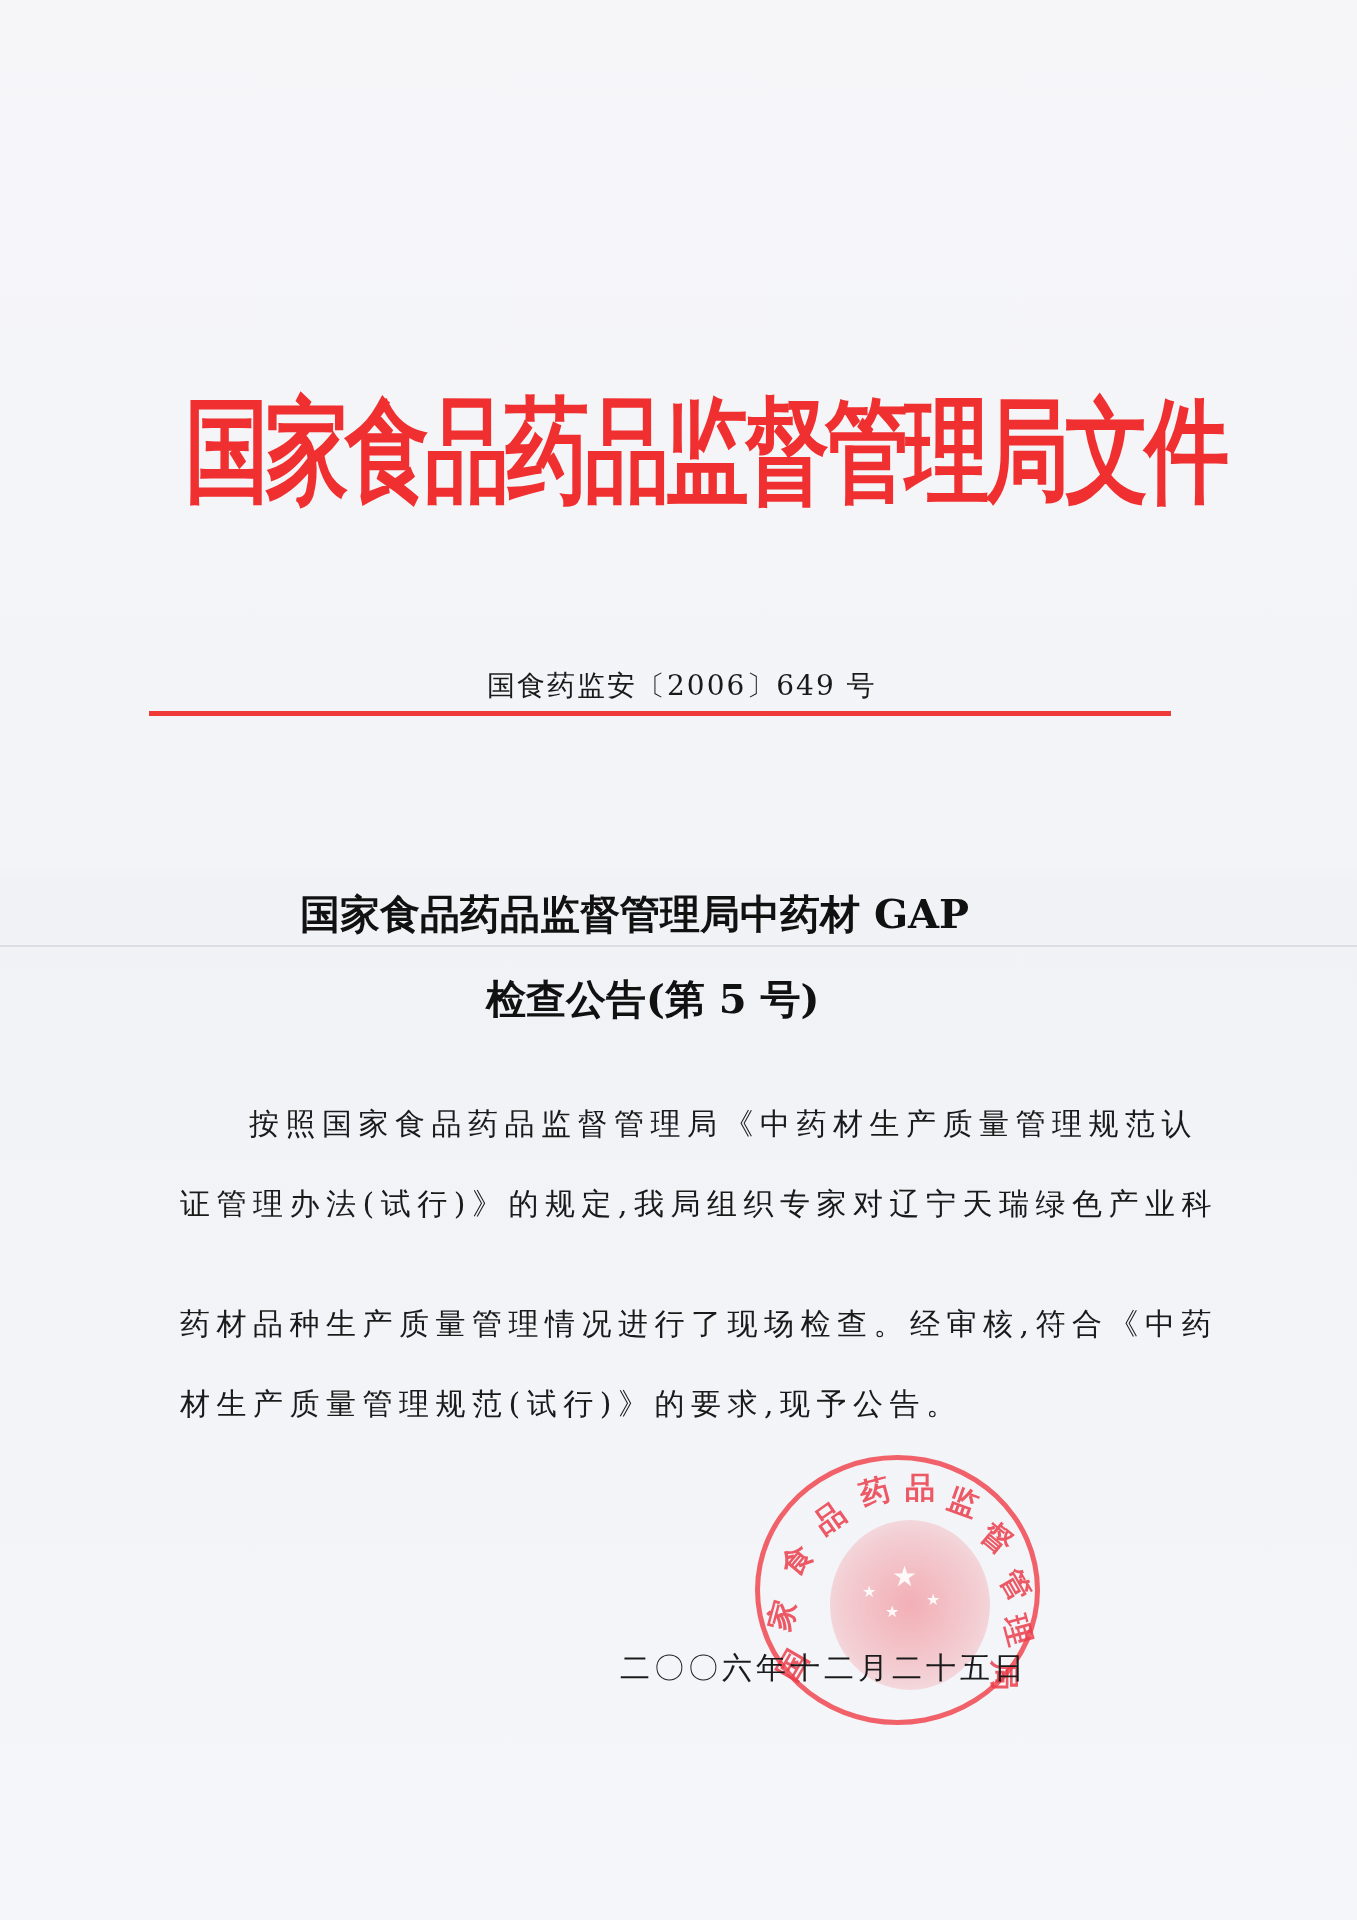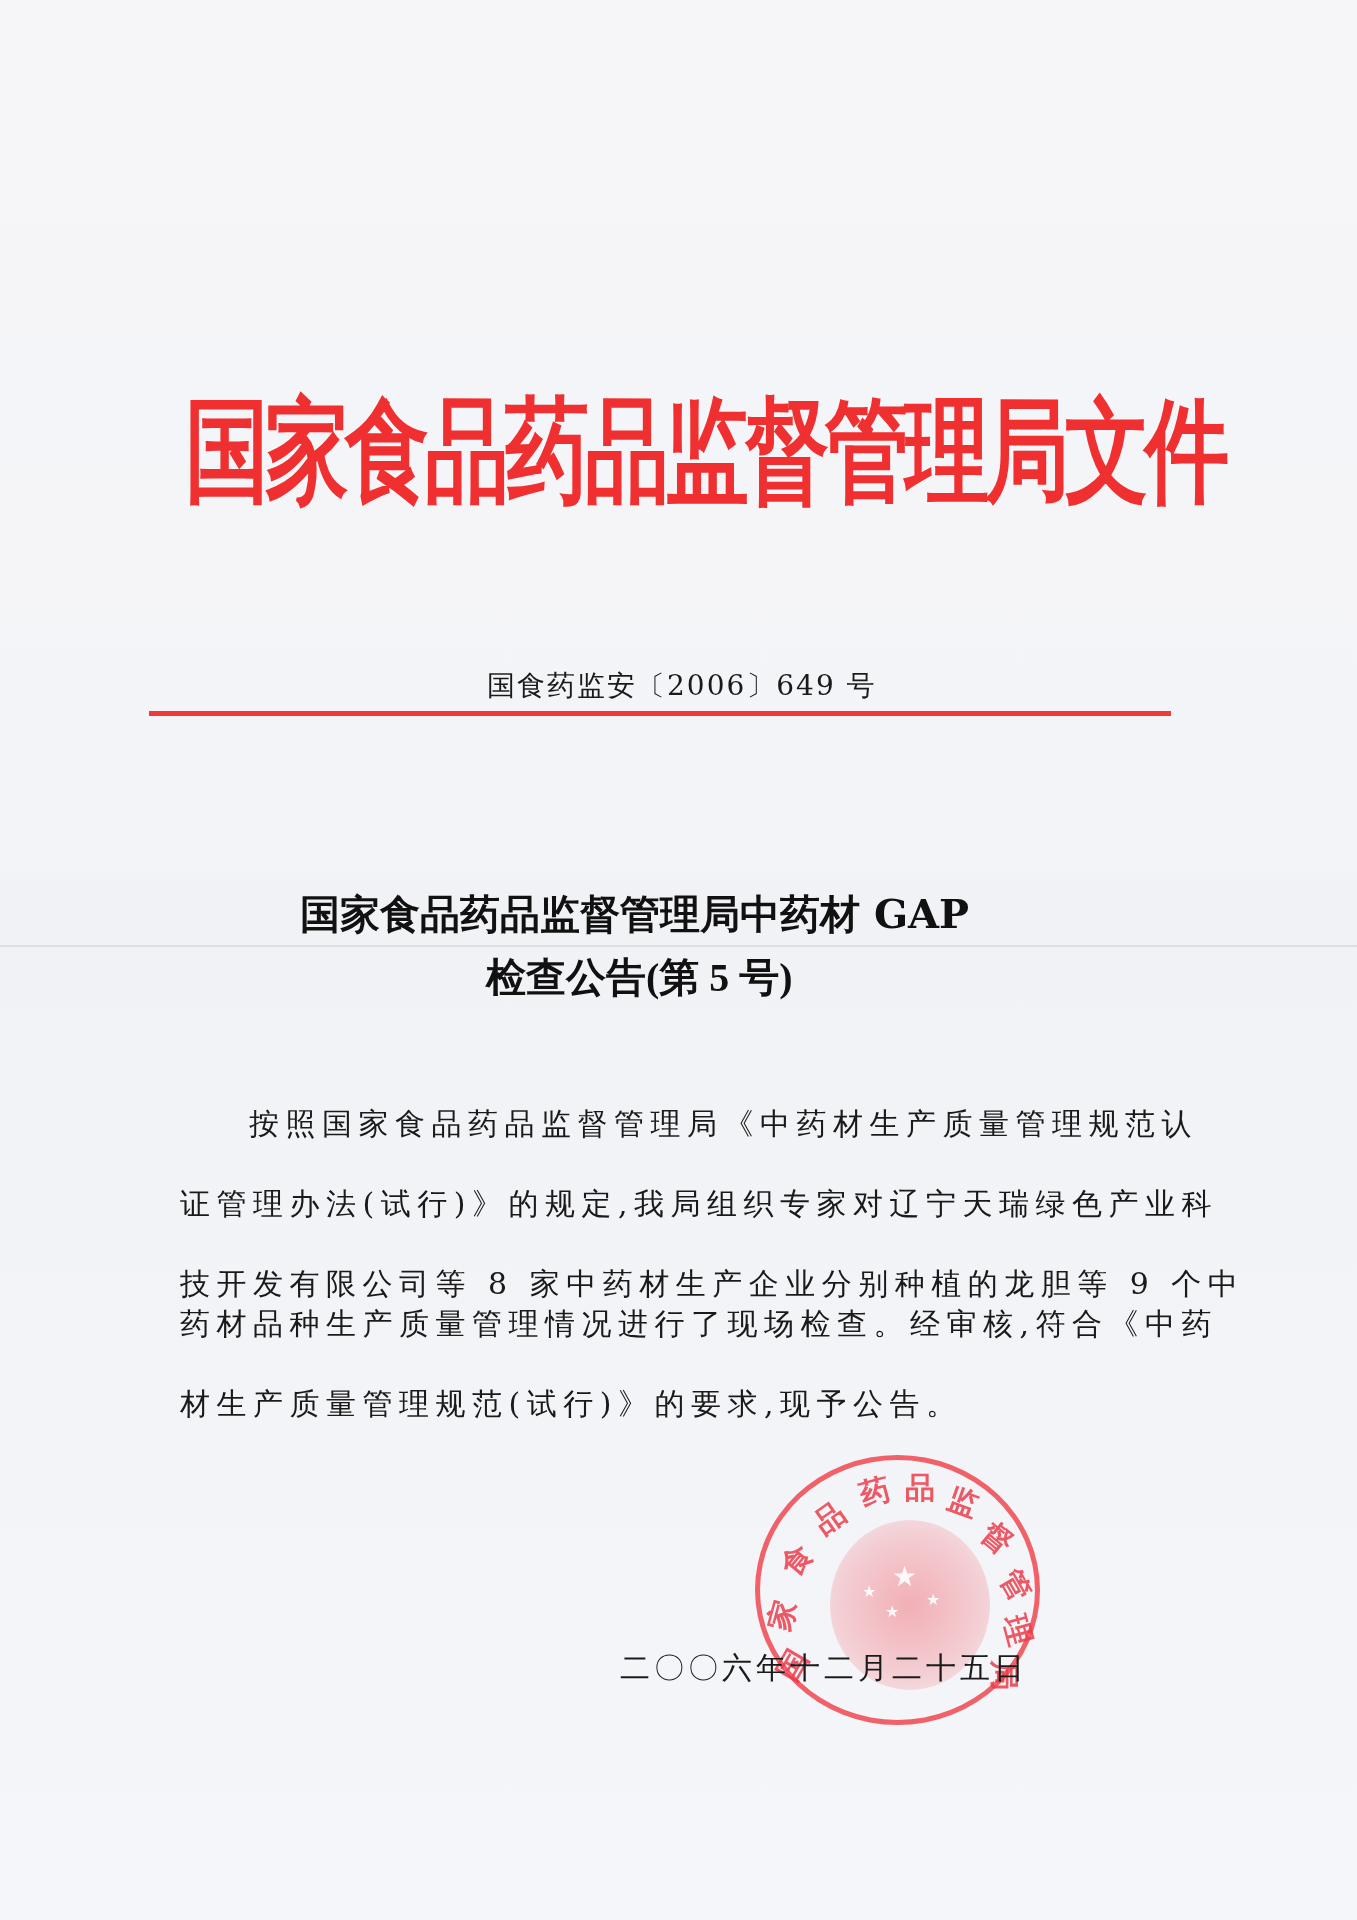--- a/index.html
+++ b/index.html
@@ -57,21 +57,21 @@
   }
   .title1, .title2 {
     position: absolute;
     color: #111;
     font-weight: bold;
     font-size: 40px;
     white-space: nowrap;
     letter-spacing: 0px;
   }
   .title1 { left: 300px; top: 872px; margin-top: 15px; }
-  .title2 { left: 486px; top: 950px; font-family: Liberation Serif, serif; }
+  .title2 { left: 486px; top: 972px; }
   .body-line {
     position: absolute;
     left: 180px;
     font-size: 30px;
     color: #1a1a1a;
     white-space: nowrap;
     letter-spacing: 6.5px;
   }
   .l1 { left: 249px; top: 1104px; }
   .l2 { top: 1184px; }
@@ -123,21 +123,20 @@
 
   <div class="docnum">国食药监安〔2006〕649 号</div>
 
   <div class="redline"></div>
 
   <div class="title1">国家食品药品监督管理局中药材 GAP</div>
   <div class="title2">检查公告(第 5 号)</div>
 
   <div class="body-line l2">证管理办法(试行)》的规定,我局组织专家对辽宁天瑞绿色产业科</div>
   <div class="body-line l1">按照国家食品药品监督管理局《中药材生产质量管理规范认</div>
-  <div class="body-line l3">技开发有限公司等 8 家中药材生产企业分别种植的龙胆等 9 个中</div>
   <div class="body-line" style="top:1384px">材生产质量管理规范(试行)》的要求,现予公告。</div>
   <div class="body-line" style="top:1304px">药材品种生产质量管理情况进行了现场检查。经审核,符合《中药</div>
 
   <div class="seal">
     <div class="seal-inner">
       <span class="seal-star" style="left:62px; top:40px;">★</span>
       <span class="seal-star" style="left:32px; top:62px; font-size:16px;">★</span>
       <span class="seal-star" style="left:55px; top:82px; font-size:16px;">★</span>
       <span class="seal-star" style="left:96px; top:70px; font-size:16px;">★</span>
     </div>

